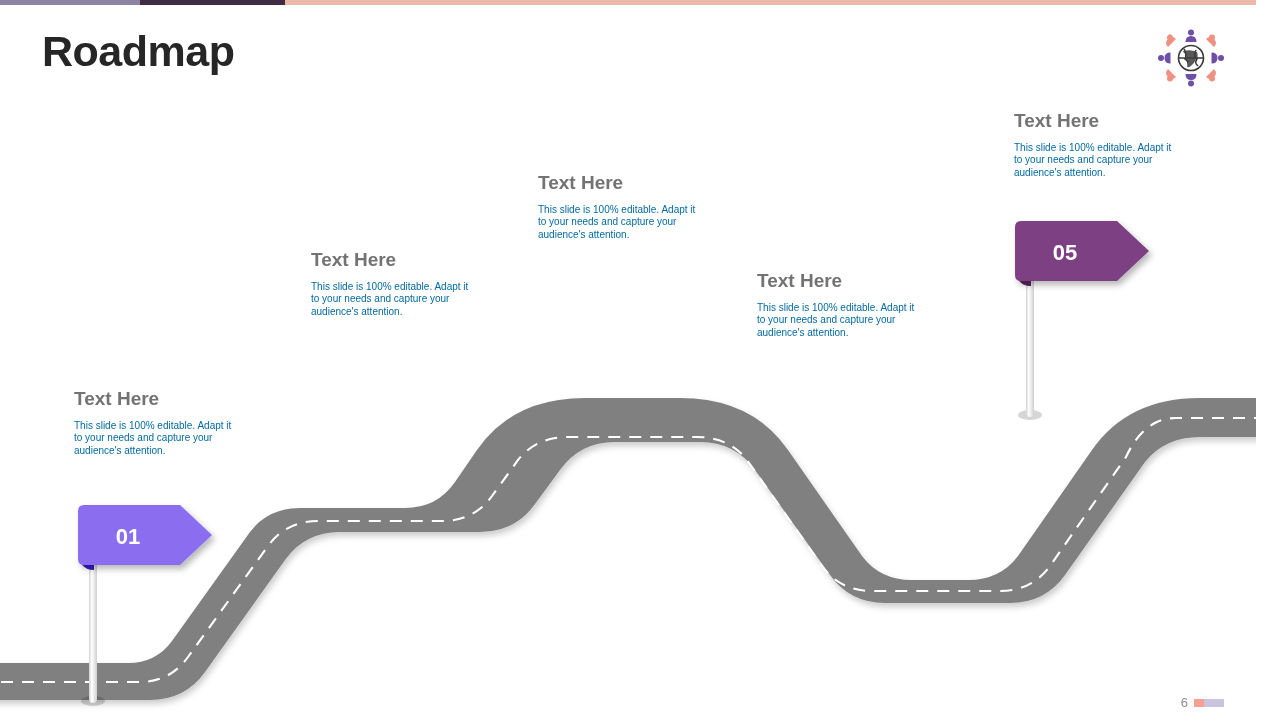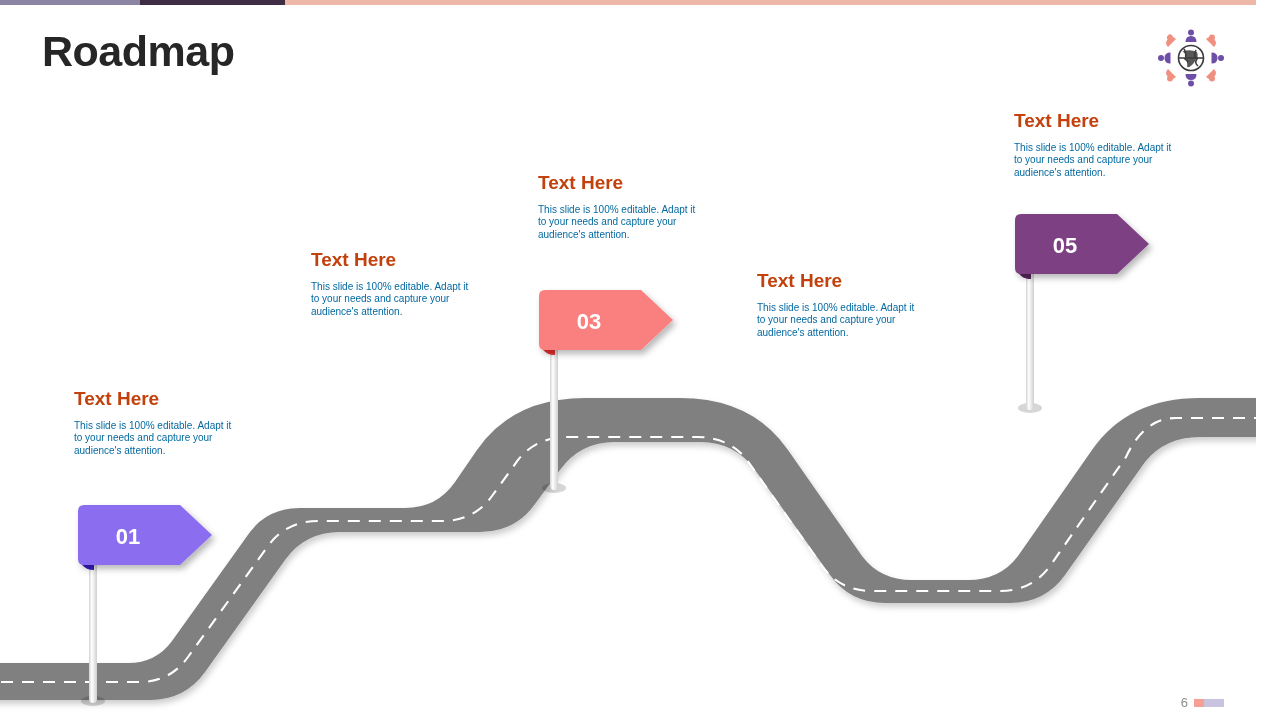--- a/index.html
+++ b/index.html
@@ -61,21 +61,21 @@
     height: 720px;
   }
 
   
   .milestone {
     position: absolute;
   }
   .ms-head {
     font-size: 19px;
     font-weight: bold;
-    color: #c2410c;
+    color: #737373;
     margin: 0 0 9px 0;
     line-height: 1.2;
     white-space: nowrap;
   }
   .ms-body {
     font-size: 10px;
     color: #0369a1;
     line-height: 1.24;
     width: 160px;
     margin: 0;
@@ -268,42 +268,31 @@
 
   <div class="milestone" style="left:311px; top:249px;">
     <div class="ms-head">Text Here</div>
     <div class="ms-body">This slide is 100% editable. Adapt it to your needs and capture your audience's attention.</div>
   </div>
 
   <div class="milestone" style="left:538px; top:172px;">
     <div class="ms-head">Text Here</div>
     <div class="ms-body">This slide is 100% editable. Adapt it to your needs and capture your audience's attention.</div>
   </div>
-  <div class="flag-wrap" style="left:523px; top:288px;">
-    <svg class="flag-svg" width="170" height="215" viewBox="0 0 170 215" xmlns="http://www.w3.org/2000/svg">
-      <ellipse cx="31" cy="200" rx="12" ry="5" fill="#000000" opacity="0.16"></ellipse>
-      <rect x="27" y="48" width="8" height="154" rx="4" fill="url(#poleGrad)"></rect>
-      <path d="M16 45 q0 22 16 22 l0 -22 z" fill="#e8312f"></path>
-      <g filter="url(#flagshadow)">
-        <path d="M16 8 q0 -6 6 -6 L118 2 L150 32 L118 62 L22 62 q-6 0 -6 -6 Z" fill="#fa8080"></path>
-      </g>
-      <text x="66" y="41" font-family="Liberation Sans, sans-serif" font-size="22" font-weight="bold" fill="#ffffff" text-anchor="middle">03</text>
-    </svg>
-  </div>
 
   <div class="milestone" style="left:757px; top:270px;">
     <div class="ms-head">Text Here</div>
     <div class="ms-body">This slide is 100% editable. Adapt it to your needs and capture your audience's attention.</div>
   </div>
 
   <div class="milestone" style="left:1014px; top:110px;">
     <div class="ms-head">Text Here</div>
     <div class="ms-body">This slide is 100% editable. Adapt it to your needs and capture your audience's attention.</div>
   </div>
-  <div class="flag-wrap" style="left:999px; top:212px;">
+  <div class="flag-wrap" style="left:999px; top:219px;">
     <svg class="flag-svg" width="170" height="215" viewBox="0 0 170 215" xmlns="http://www.w3.org/2000/svg">
       <ellipse cx="31" cy="196" rx="12" ry="5" fill="#000000" opacity="0.16"></ellipse>
       <rect x="27" y="48" width="8" height="150" rx="4" fill="url(#poleGrad)"></rect>
       <path d="M16 45 q0 22 16 22 l0 -22 z" fill="#5b2760"></path>
       <g filter="url(#flagshadow)">
         <path d="M16 8 q0 -6 6 -6 L118 2 L150 32 L118 62 L22 62 q-6 0 -6 -6 Z" fill="#7d3f82"></path>
       </g>
       <text x="66" y="41" font-family="Liberation Sans, sans-serif" font-size="22" font-weight="bold" fill="#ffffff" text-anchor="middle">05</text>
     </svg>
   </div>

